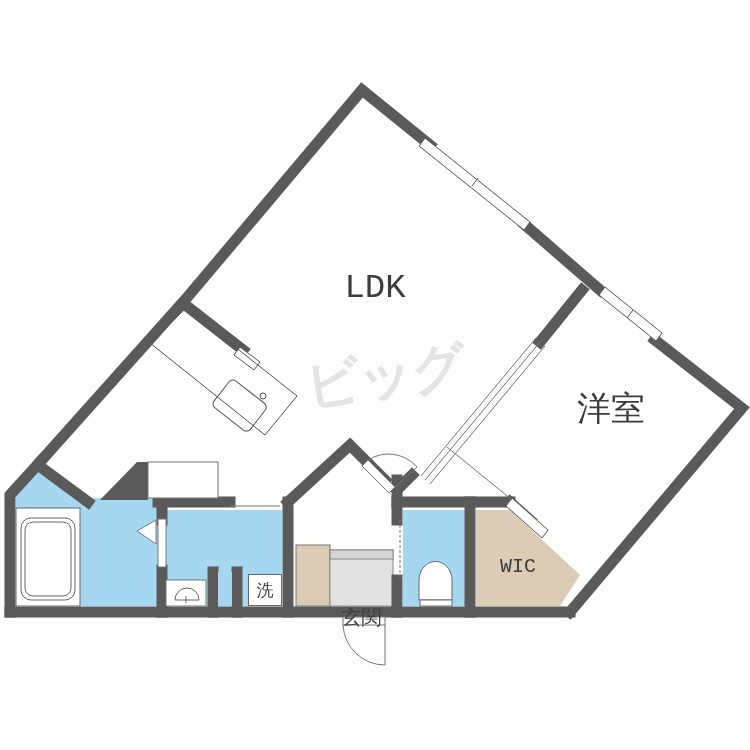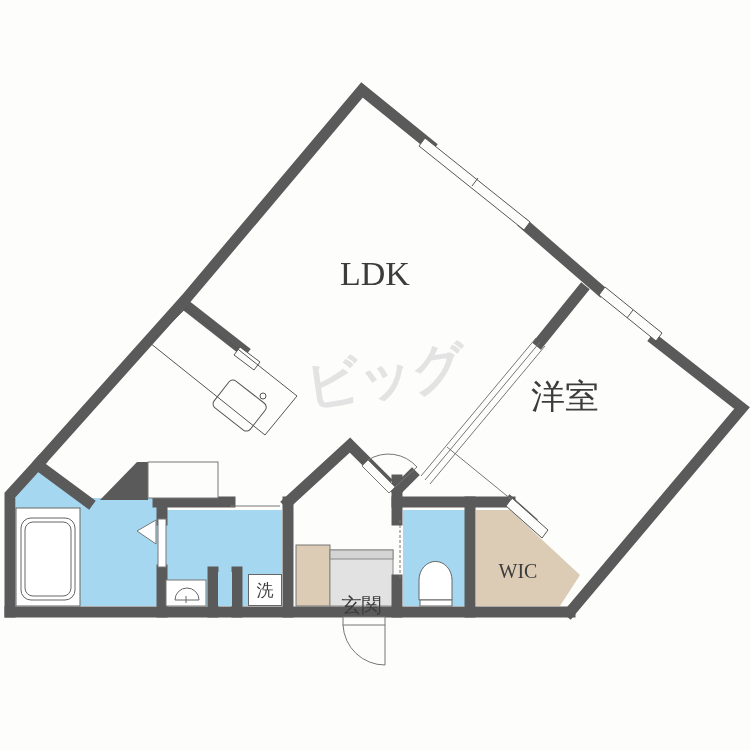--- a/index.html
+++ b/index.html
@@ -1,18 +1,18 @@
 <!DOCTYPE html>
 <html><head>
 <meta charset="utf-8">
 <style>
   html, body { margin: 0; padding: 0; background: #fdfdfb; }
   .canvas { position: relative; width: 750px; height: 750px; overflow: hidden; background: #fdfdfb; }
   svg { position: absolute; left: 0; top: 0; }
-  .lbl { position: absolute; color: #3c3c3c; font-family: Liberation Serif, serif; text-align: center; white-space: nowrap; line-height: 1.12; }
+  .lbl { position: absolute; color: #3c3c3c; font-family: Liberation Mono, monospace; text-align: center; white-space: nowrap; line-height: 1.12; margin-top: 14px; }
   .lbl-big { font-size: 34px; }
   .lbl-mid { font-size: 20px; }
   .wash-box { position: absolute; background: #fff; border: 1px solid #666; box-sizing: border-box; display: flex; align-items: center; justify-content: center; font-family: "DejaVu Sans", sans-serif; font-size: 17px; color: #3c3c3c; }
   .watermark { position: absolute; font-family: "DejaVu Sans", sans-serif; font-weight: bold; font-size: 54px; color: #e3e3e3; transform: rotate(-8deg); letter-spacing: -2px; }
 </style>
 </head>
 <body>
 
 <div class="canvas">
   <svg width="750" height="750" viewBox="0 0 750 750">
@@ -120,22 +120,22 @@
       <line x1="385" y1="625" x2="385" y2="665"></line>
     </g>
   </svg>
 
   <div class="watermark" style="left:305px; top:340px;">ビッグ</div>
 
   <div class="lbl lbl-big" style="left:300px; top:255px; width:150px;">
     <div>LDK</div>
   </div>
 
-  <div class="lbl lbl-big" style="left:500px; top:378px; width:130px;">
+  <div class="lbl lbl-big" style="left:546px; top:378px; width:130px;">
     <div>洋室</div>
   </div>
 
-  <div class="lbl lbl-mid" style="left:488px; top:560px; width:60px;">WIC</div>
+  <div class="lbl lbl-mid" style="left:488px; top:542px; width:60px;">WIC</div>
 
   <div class="lbl lbl-mid" style="left:330px; top:594px; width:63px;">玄関</div>
 
   <div class="wash-box" style="left:248px; top:574px; width:34px; height:32px;">洗</div>
 </div>
 
 </body></html>

